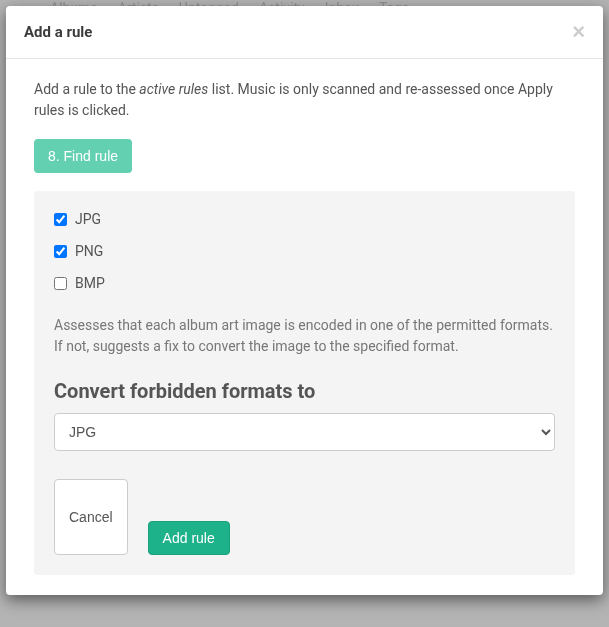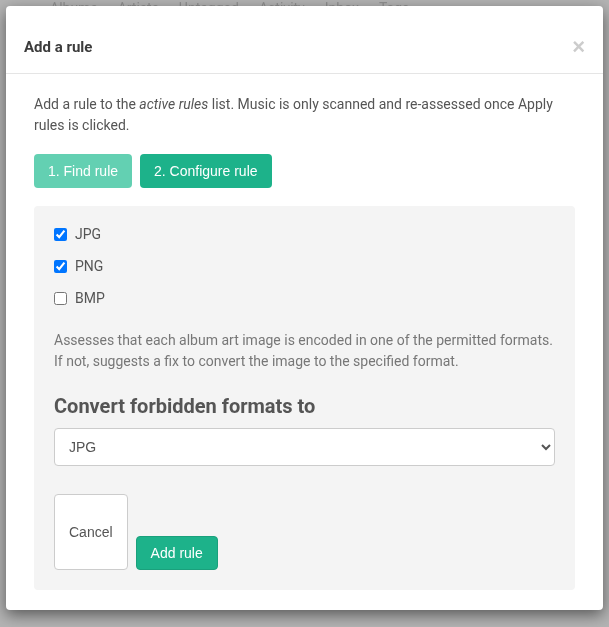--- a/index.html
+++ b/index.html
@@ -37,21 +37,20 @@
   width: 100%;
   border-radius: 4px;
   box-shadow: 0 5px 15px rgba(0,0,0,0.5);
 }
 .modal-header {
   padding: 15px 18px;
   border-bottom: 1px solid #e5e5e5;
   display: flex;
   justify-content: space-between;
   align-items: center;
-  margin-top: 15px;
 }
 .modal-title {
   font-size: 15px;
   font-weight: 700;
   color: #3c3c3c;
 }
 .close-btn {
   background: none;
   border: none;
   font-size: 22px;
@@ -130,21 +129,21 @@
   font-size: 14px;
   border: 1px solid #ccc;
   border-radius: 4px;
   background: #fff;
   color: #555;
   cursor: pointer;
   margin-bottom: 28px;
 }
 .action-row {
   display: flex;
-  gap: 8px;
+  gap: 20px;
 }
 .btn {
   padding: 8px 14px;
   font-size: 14px;
   border-radius: 4px;
   cursor: pointer;
 }
 .btn-cancel {
   background: #fff;
   border: 1px solid #ccc;
@@ -179,22 +178,21 @@
       </button>
     </div>
 
     <div class="modal-body">
 
       <p class="intro-text">
         <span>Add a rule to the </span><em>active rules</em><span> list. Music is only scanned and re-assessed once Apply rules is clicked.</span>
       </p>
 
       <div class="steps">
-        <button class="step step-inactive">1. Find rule</button>
-        <button class="step step-active">2. Configure rule</button>
+        <button class="step step-inactive">8. Find rule</button>
       </div>
 
       <div class="config-panel">
 
 
         <ul class="format-list">
           <li class="format-item">
             <input type="checkbox" checked="" style="">
             <span>JPG</span>
           </li>

